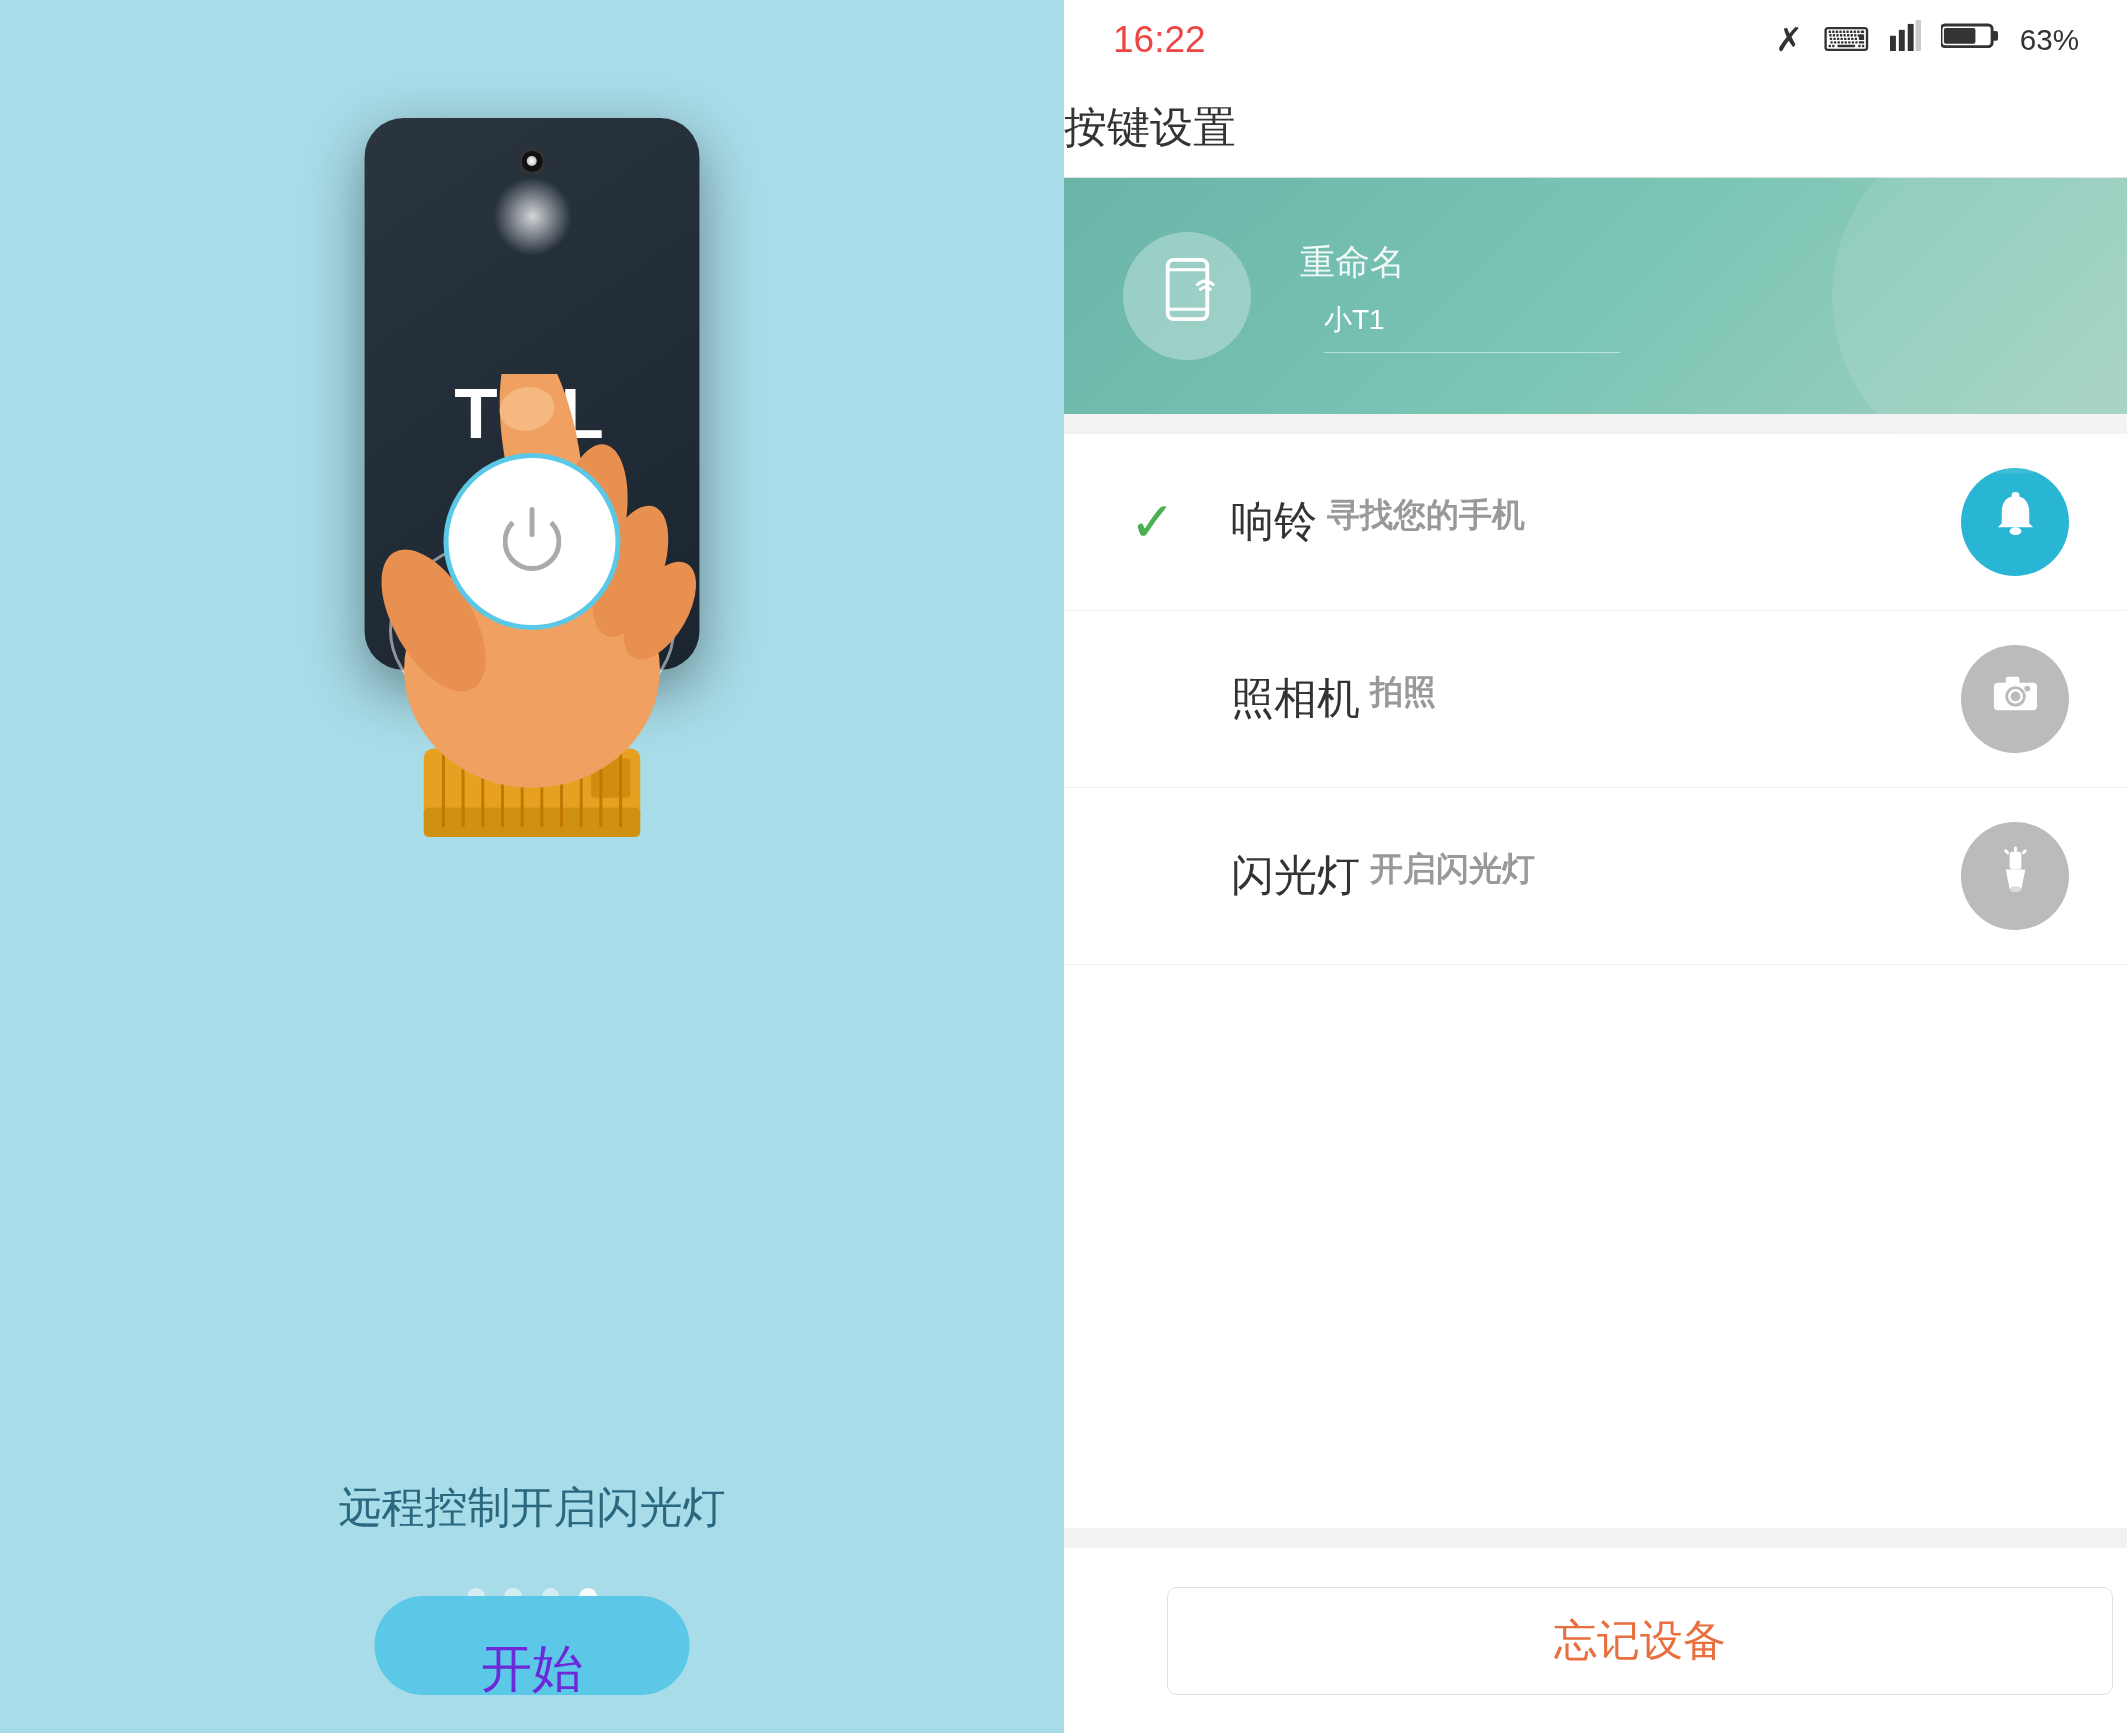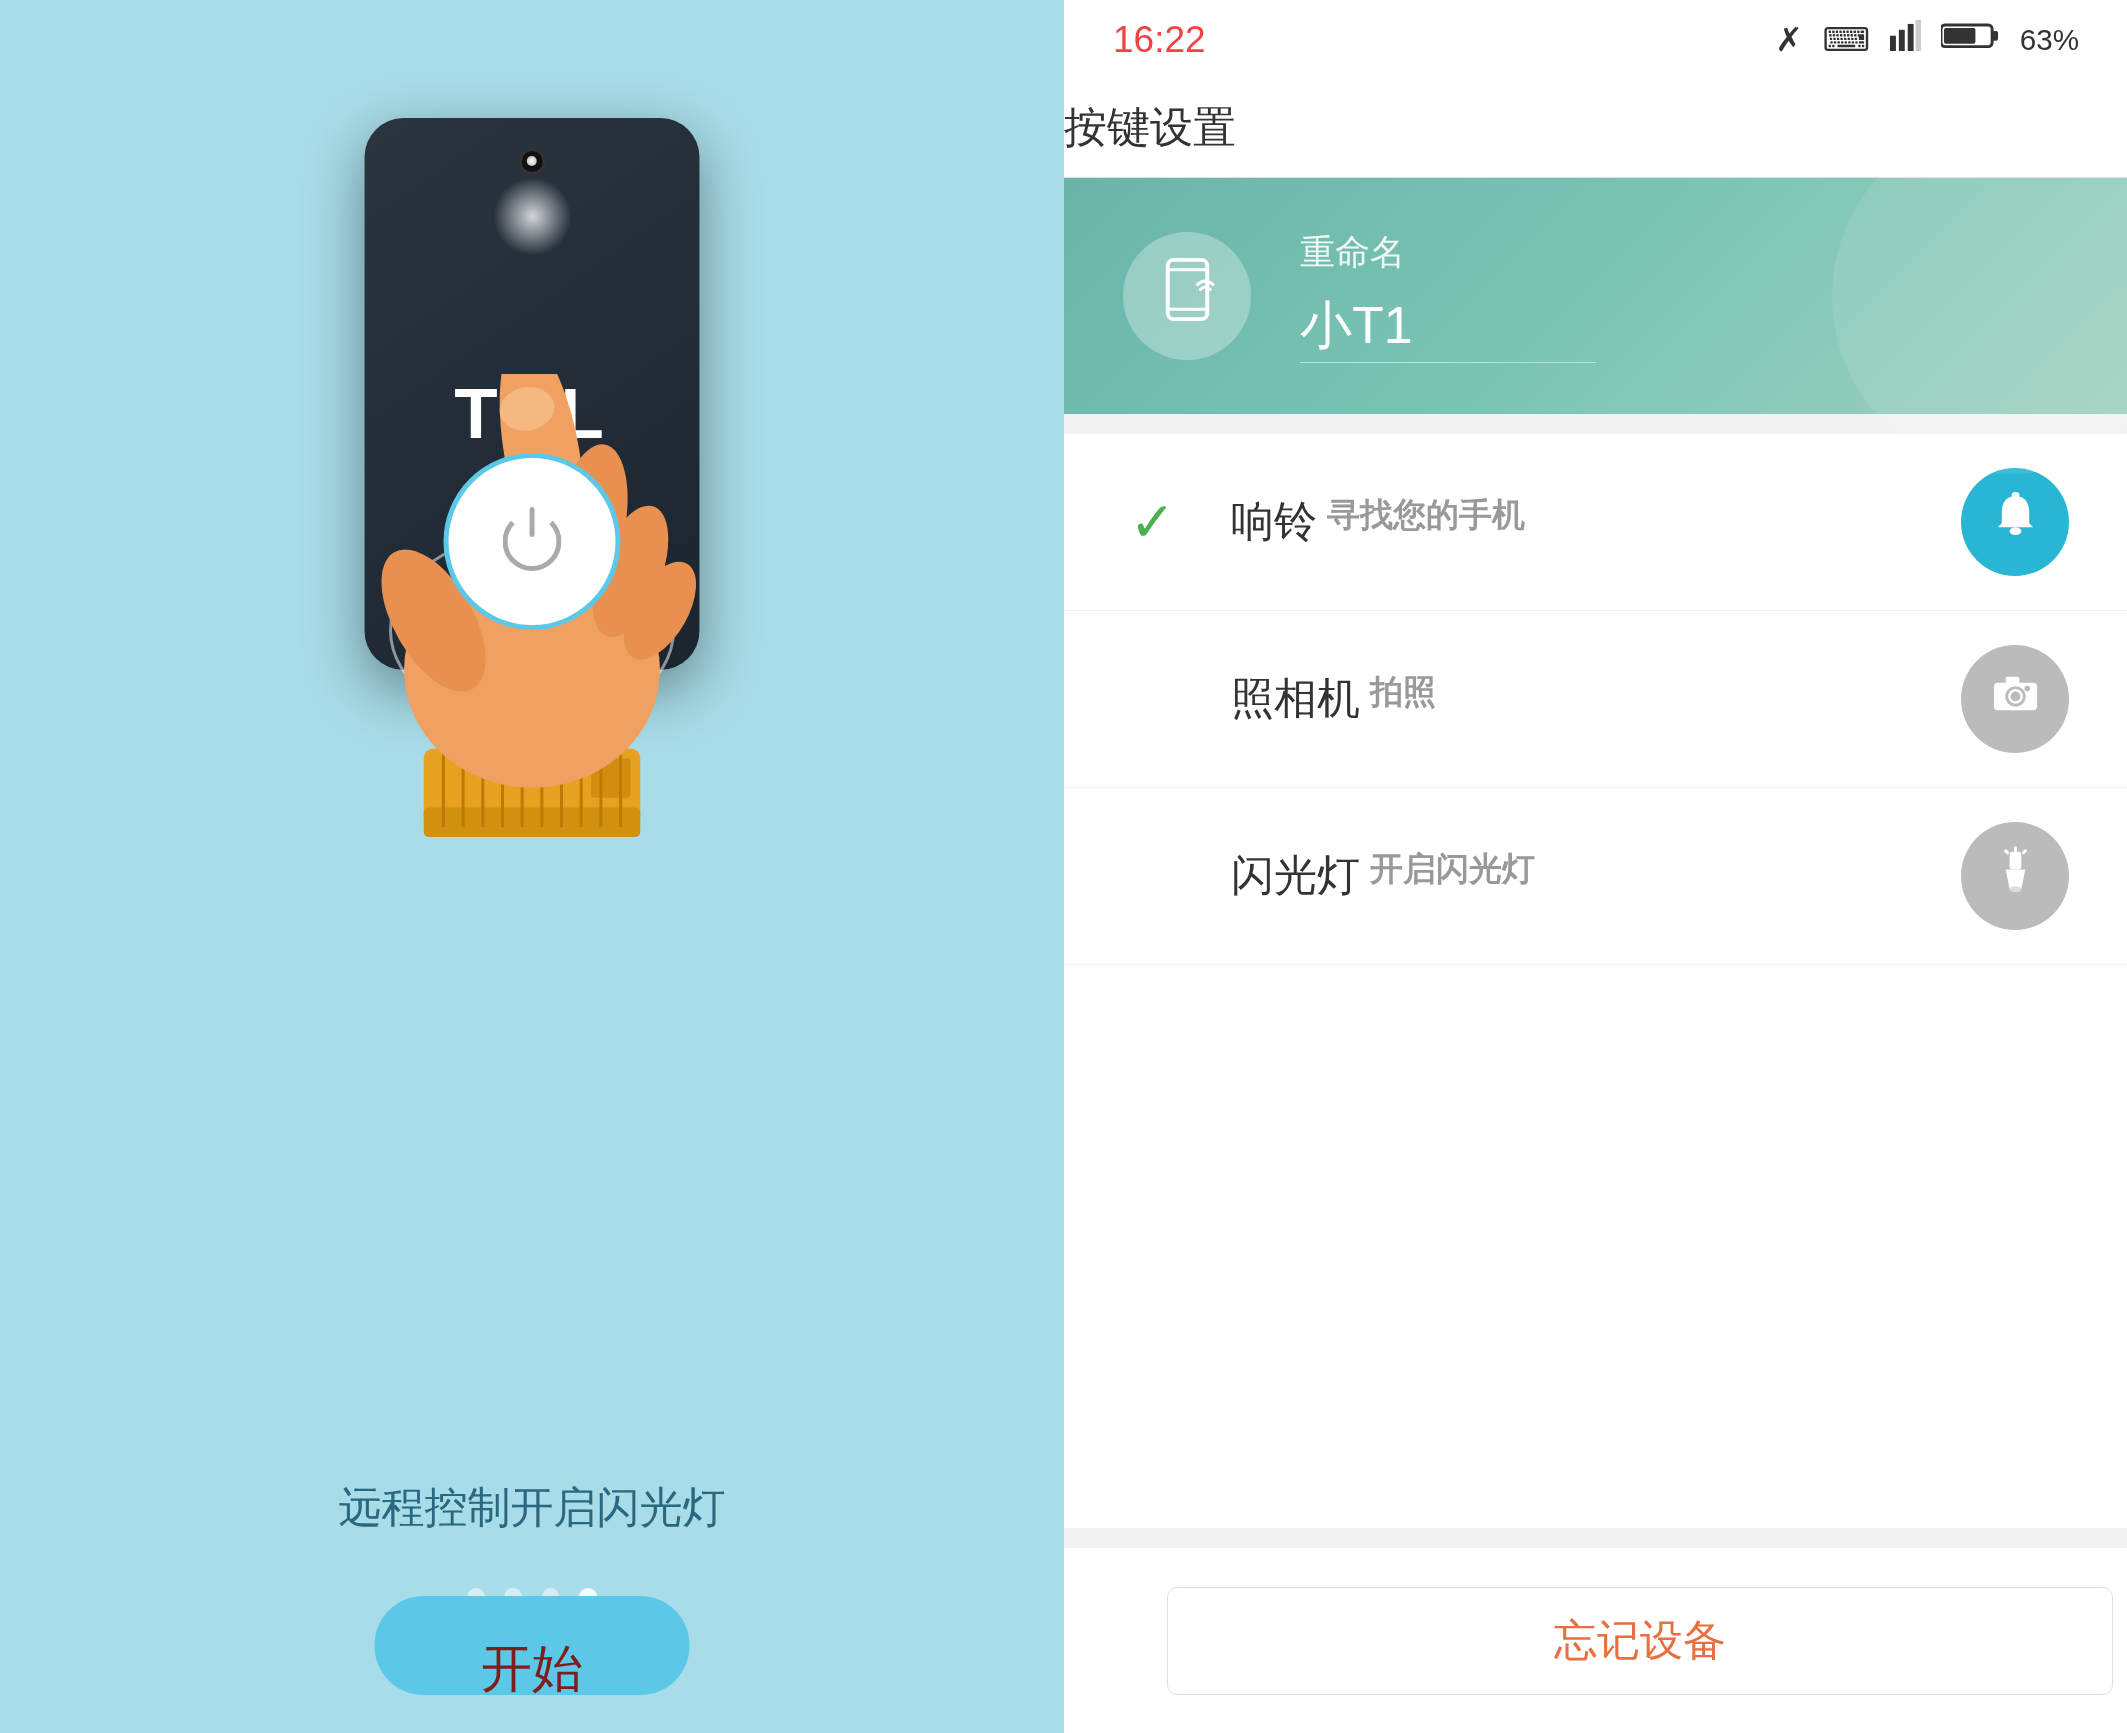--- a/index.html
+++ b/index.html
@@ -215,21 +215,21 @@
       border-radius: 49px;
       display: flex;
       align-items: center;
       justify-content: center;
       cursor: pointer;
       border: none;
     }
 
     .start-button-text {
       font-size: 51px;
-      color: #7f1d1d;
+      color: #6d28d9;
       font-weight: 500;
       margin-top: 48px;
     }
 
     
     .right-panel {
       width: 1064px;
       height: 1734px;
       background: #f2f2f2;
       display: flex;
@@ -315,26 +315,27 @@
       flex-direction: column;
       gap: 15.8px;
     }
 
     .device-rename-label {
       font-size: 35px;
       color: rgba(255,255,255,0.9);
     }
 
     .device-name {
-      font-size: 52px;
+      font-size: 28px;
       color: white;
       font-weight: 400;
       border-bottom: 1px solid rgba(255,255,255,0.5);
-      padding-bottom: 1px;
+      padding-bottom: 13px;
       min-width: 296px;
+      margin-left: 24px;
     }
 
     
     .header-deco {
       position: absolute;
       right: -59px;
       top: -59px;
       width: 355px;
       height: 355px;
       border-radius: 50%;

